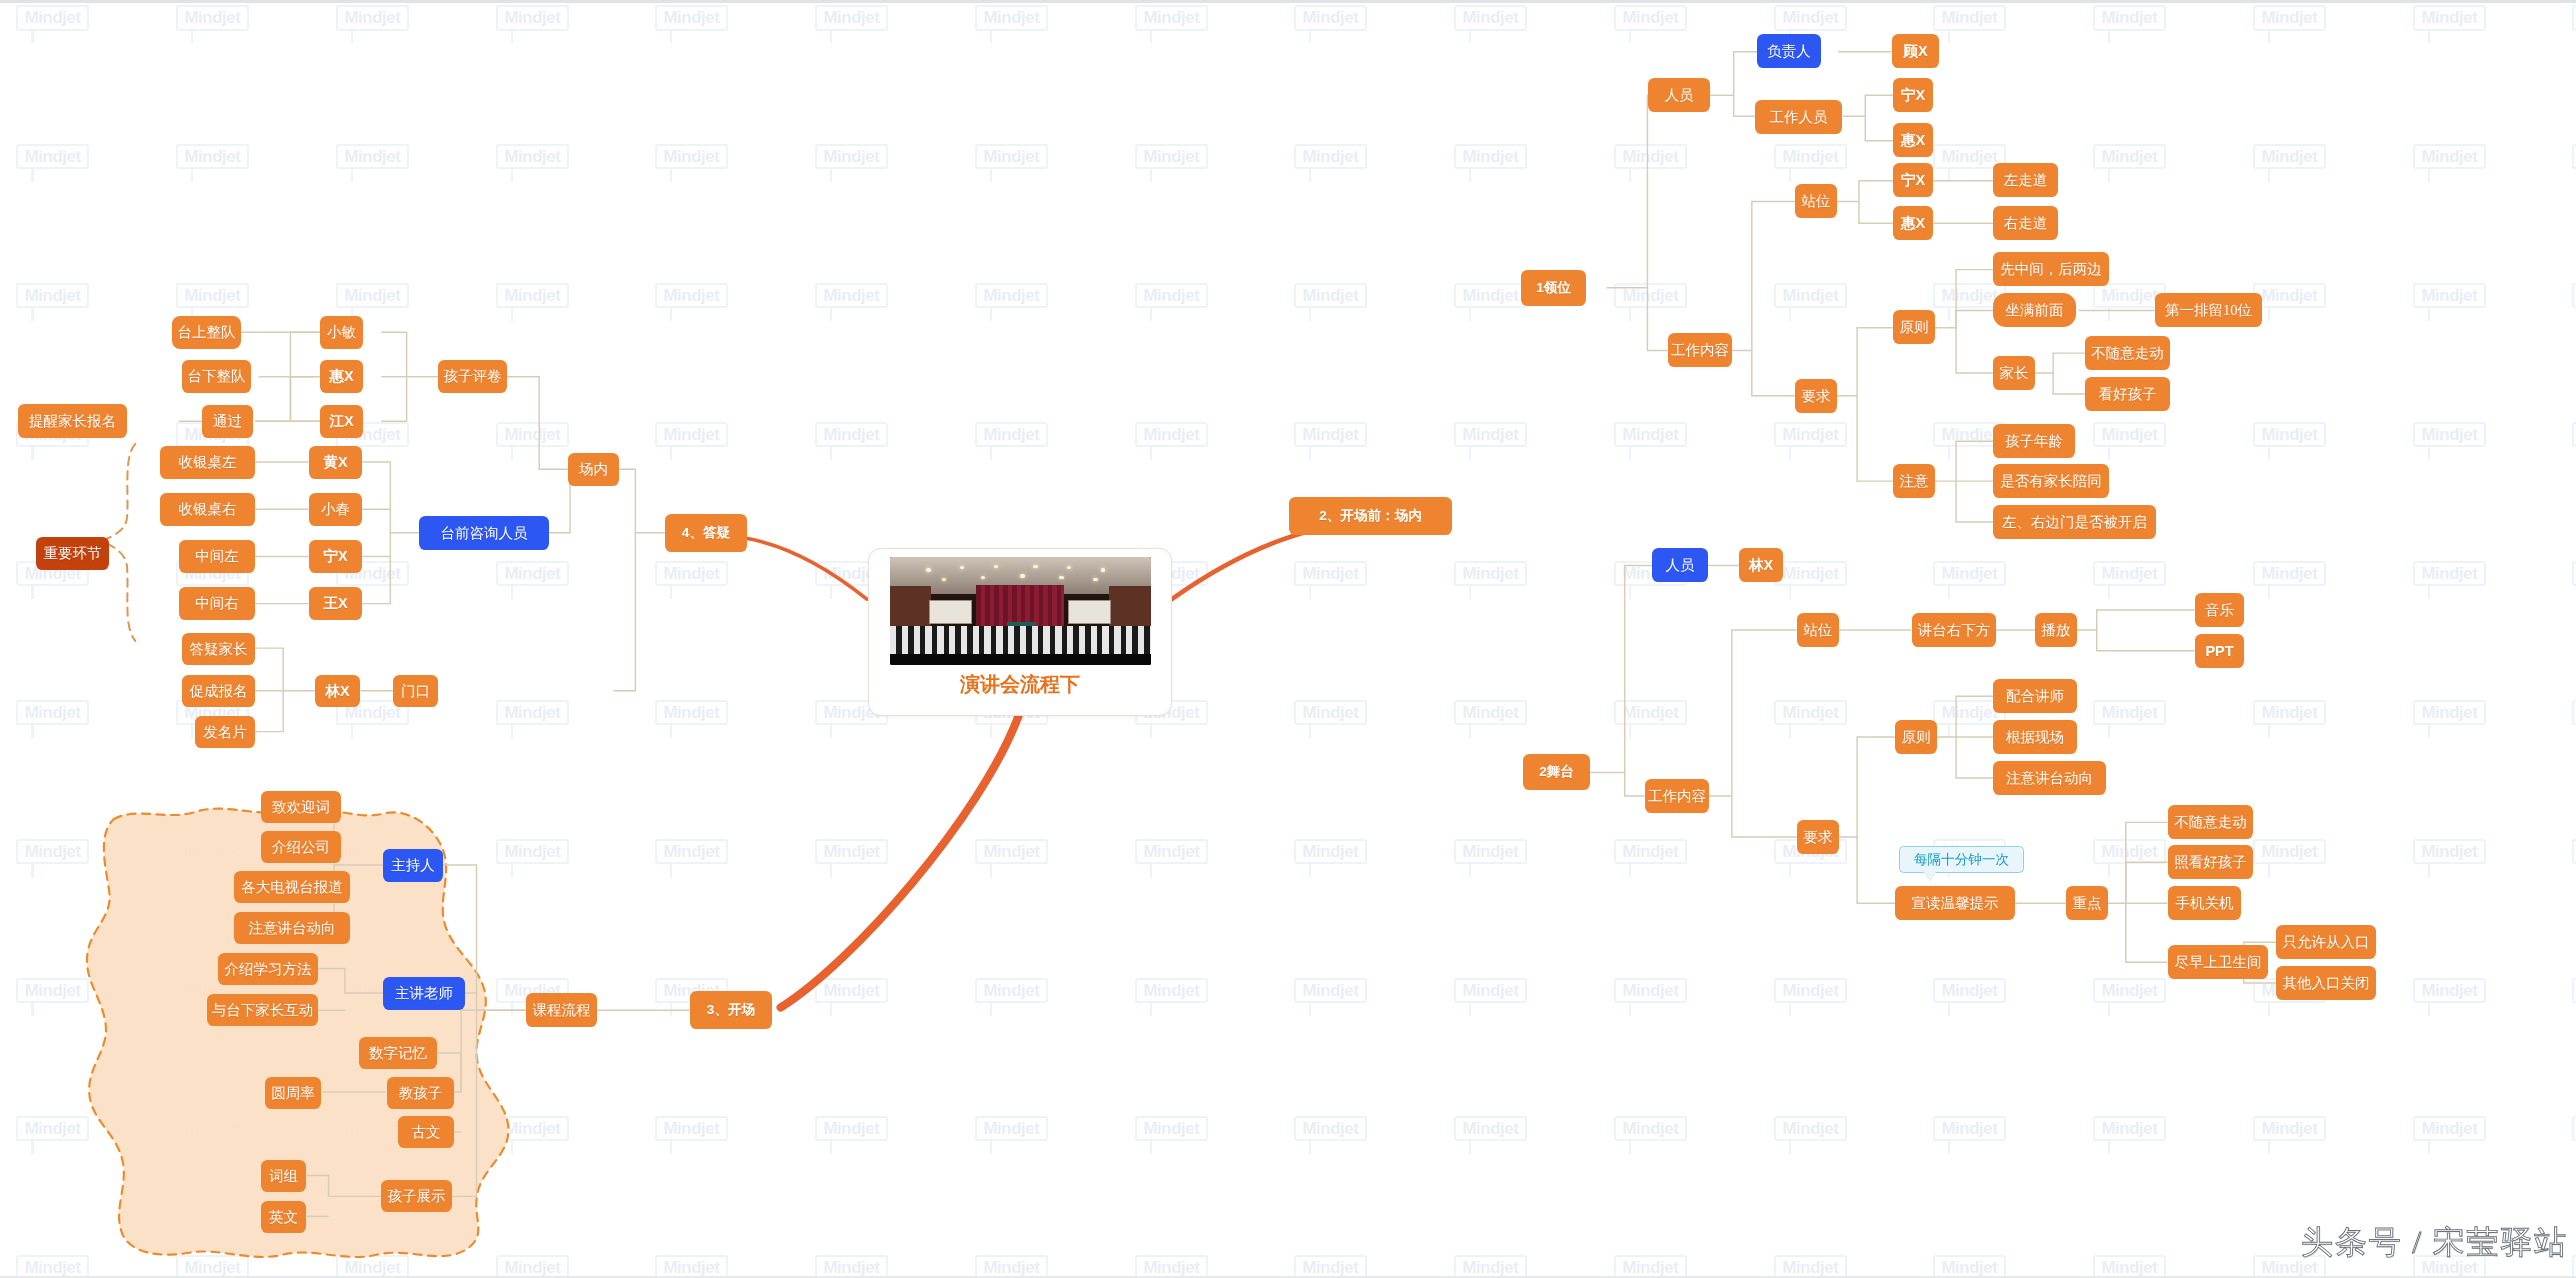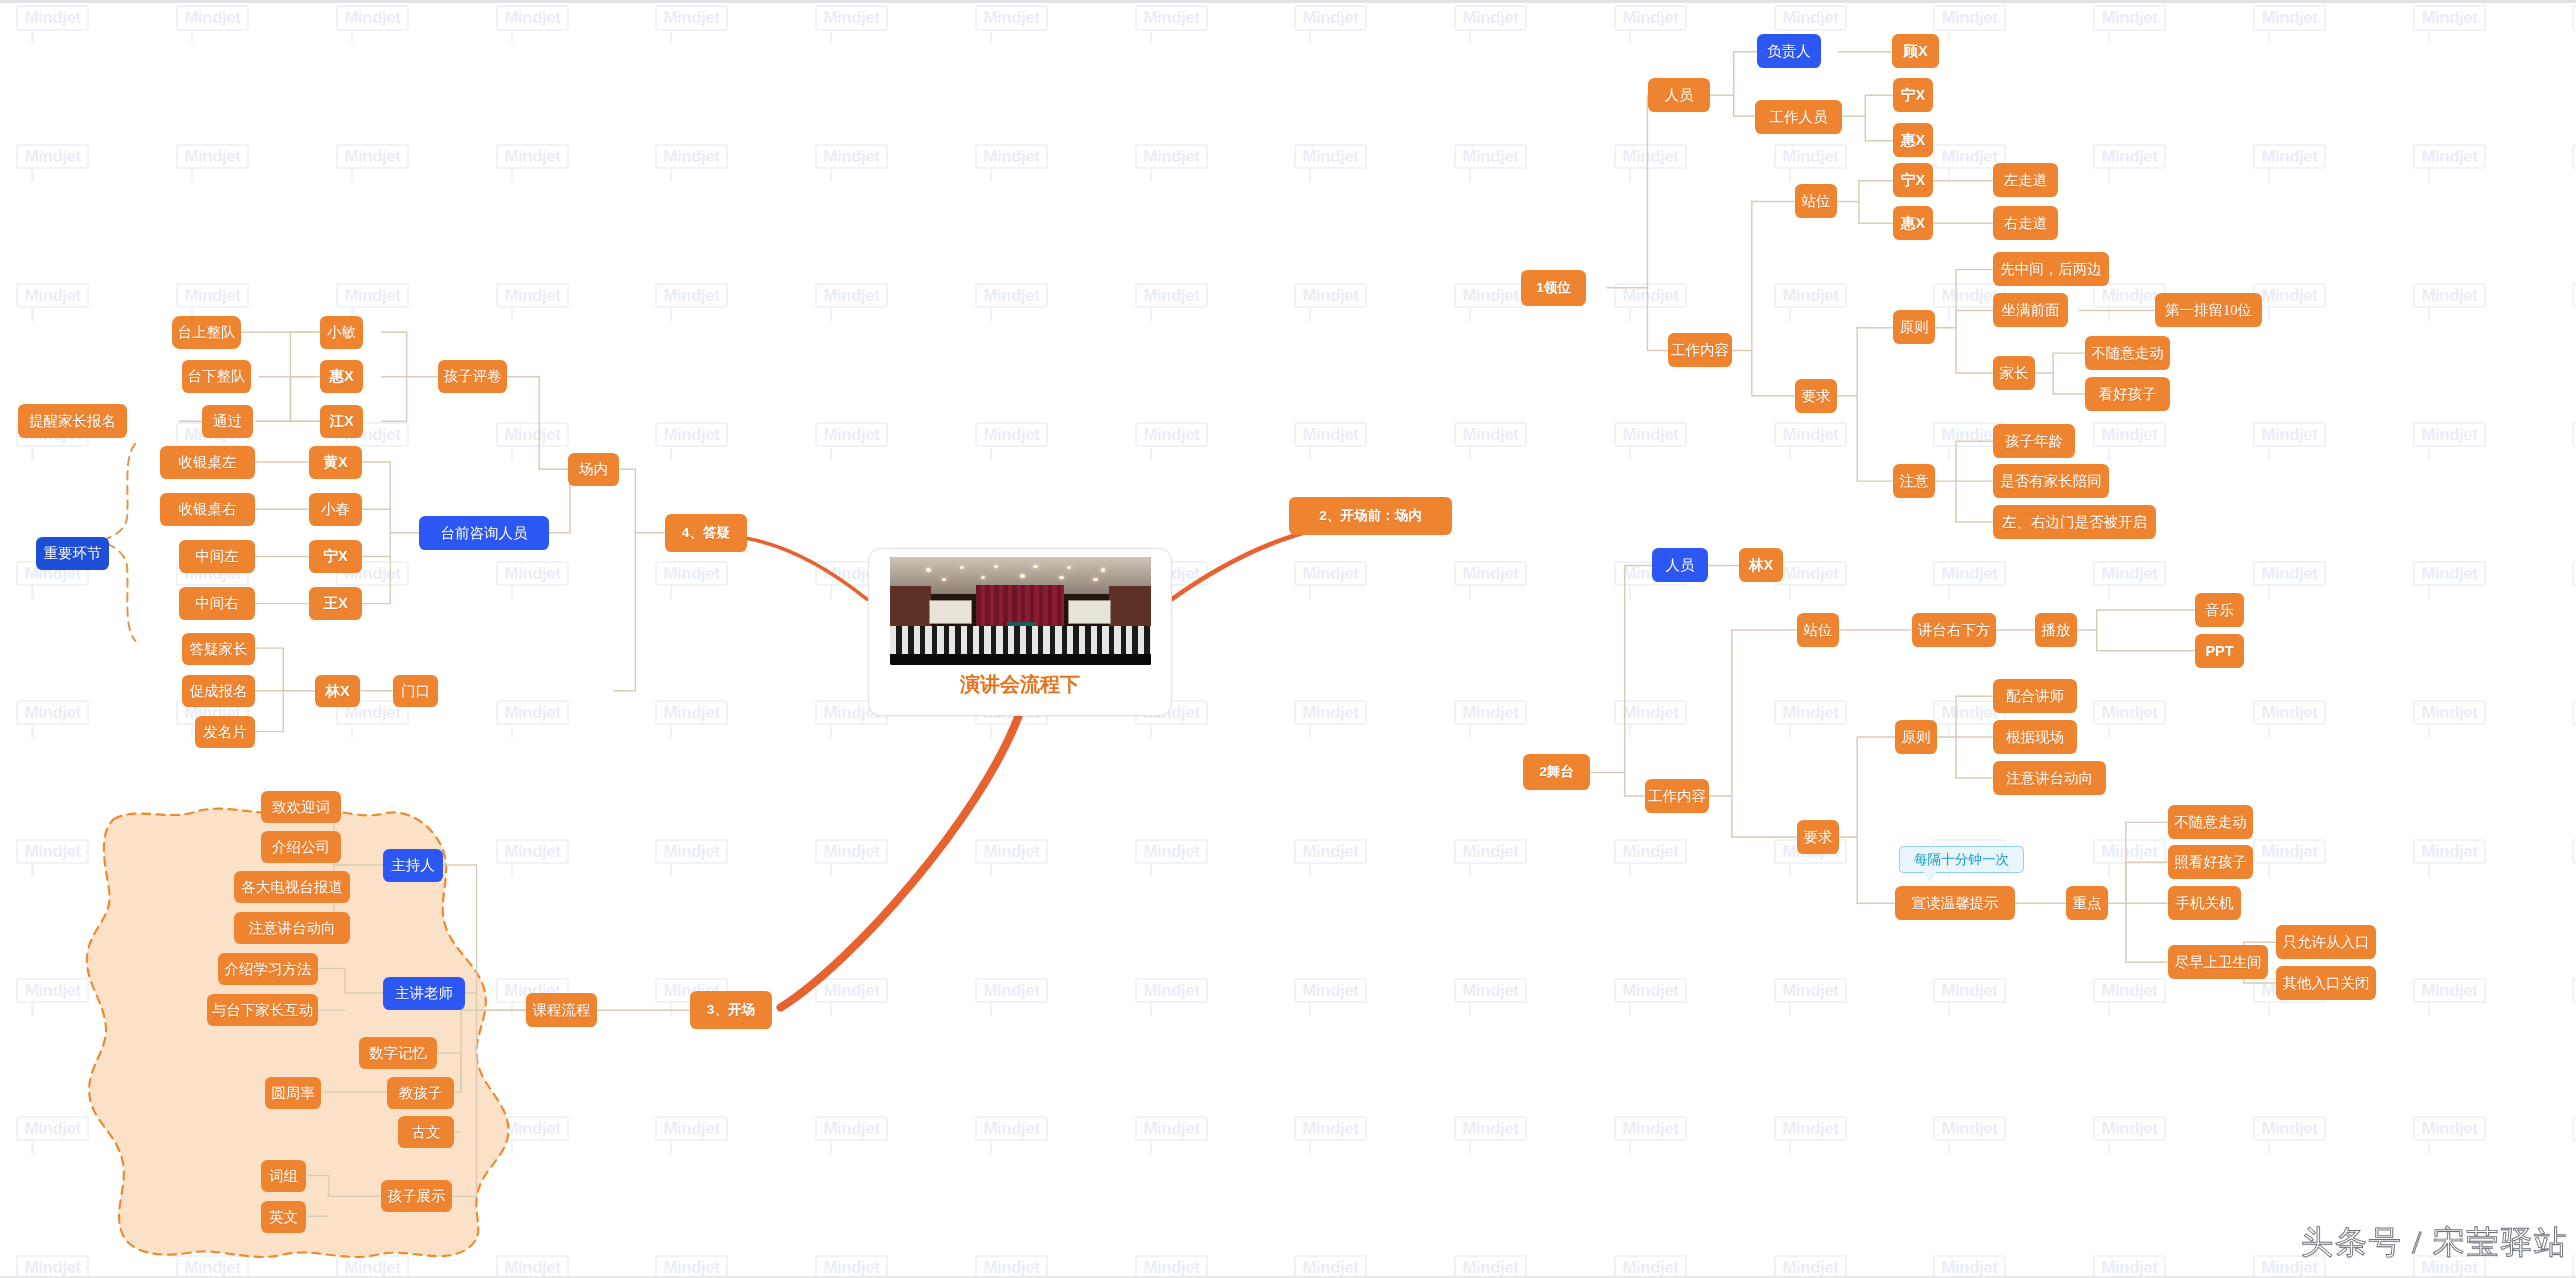--- a/index.html
+++ b/index.html
@@ -41,21 +41,21 @@
     color:#ffffff;
     font-size:14.5px;
     line-height:1;
     white-space:nowrap;
     padding:0 9px;
     box-sizing:border-box;
     text-shadow:0 0.9px 0 rgba(0,0,0,.10);
   }
   .orange{background:#ef8430;}
   .blue{background:#2c57f2;}
-  .cyan{background:#1d4ed8;}
+  .cyan{background:#c2410c;}
   .bold{font-weight:bold;font-family:"Liberation Sans","DejaVu Sans",sans-serif;font-size:13.6px;}
   .mono{font-family:"Liberation Sans","DejaVu Sans",sans-serif;font-weight:bold;}
 
   
   .callout{
     position:absolute;z-index:5;
     background:#e8f6fb;border:0.9px solid #8fd2e8;border-radius:4.5px;
     color:#169bc4;font-size:13.6px;line-height:1;white-space:nowrap;
     display:flex;align-items:center;justify-content:center;
     padding:0 7.3px;box-sizing:border-box;
@@ -674,21 +674,21 @@
 
   <div class="node orange" style="left:1795px;top:379px;width:42px;height:34px;">
       <span>要求</span>
     </div>
   <div class="node orange" style="left:1893px;top:310px;width:42px;height:34px;">
       <span>原则</span>
     </div>
   <div class="node orange" style="left:1993px;top:252px;width:116px;height:34px;">
       <span>先中间，后两边</span>
     </div>
-  <div class="node orange" style="left:1993px;top:293px;width:75px;height:34px;">
+  <div class="node orange" style="left:1993px;top:293px;width:83px;height:34px;border-radius:13px;">
       <span>坐满前面</span>
     </div>
   <div class="node orange" style="left:2155px;top:293px;width:107px;height:34px;">
       <span>第一排留10位</span>
     </div>
   <div class="node orange" style="left:1993px;top:356px;width:42px;height:34px;">
       <span>家长</span>
     </div>
   <div class="node orange" style="left:2085px;top:336px;width:85px;height:34px;">
       <span>不随意走动</span>

